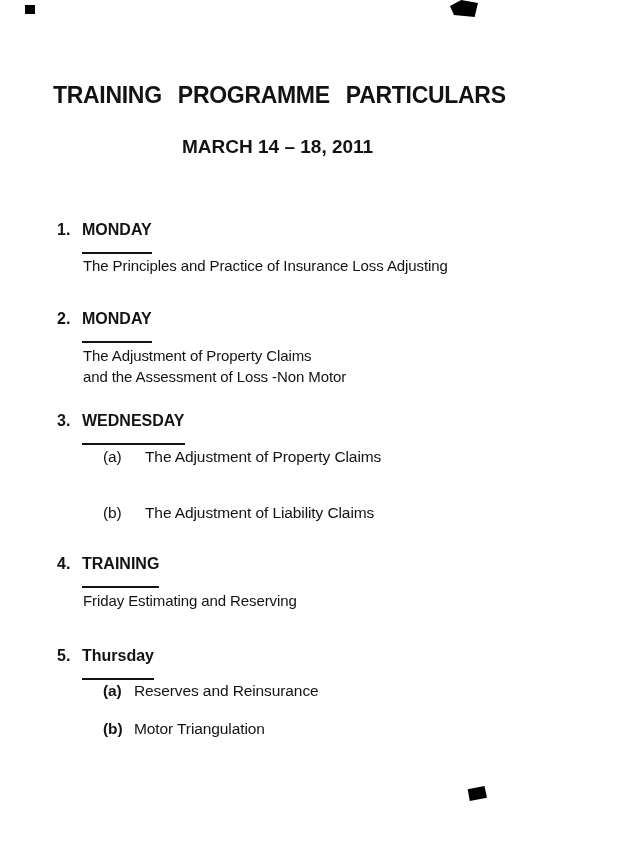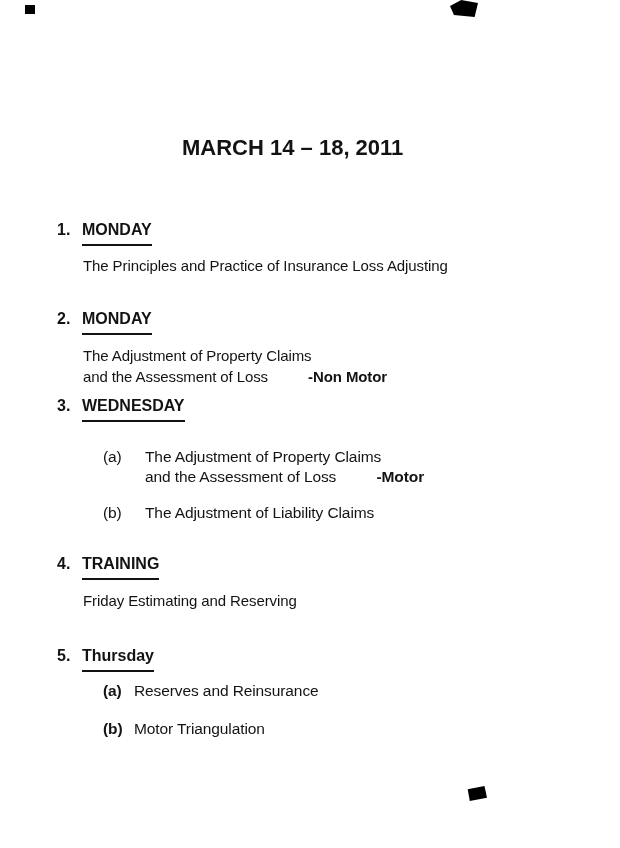--- a/index.html
+++ b/index.html
@@ -25,40 +25,40 @@
     font-weight: bold;
     letter-spacing: -0.3px;
     word-spacing: 10px;
     line-height: 1;
     white-space: nowrap;
   }
   .subtitle {
     position: absolute;
     left: 182px;
     top: 137px;
-    font-size: 22px;
+    font-size: 19px;
     font-weight: bold;
     line-height: 1;
     white-space: nowrap;
   }
   .h {
     position: absolute;
     left: 57px;
     font-size: 16px;
     font-weight: bold;
     line-height: 1;
     white-space: nowrap;
   }
   .h .num {
     display: inline-block;
     width: 25px;
   }
   .h .day {
     border-bottom: 2px solid #131313;
-    padding-bottom: 6px;
+    padding-bottom: 14px;
   }
   .b {
     position: absolute;
     left: 83px;
     font-size: 15px;
     line-height: 21px;
     letter-spacing: -0.1px;
     white-space: nowrap;
   }
   .sub {
@@ -71,22 +71,21 @@
     white-space: nowrap;
   }
   .sub .mk {
     flex: 0 0 42px;
   }
   .sub.fri .mk {
     flex: 0 0 31px;
     font-weight: bold;
   }
   .bold {
-    font-weight: bold;
-    margin-left: 36px;
+    font-weight: normal;
   }
   .mark {
     position: absolute;
     background: #000;
   }
   .mark.tl {
     left: 25px; top: 5px; width: 10px; height: 9px;
   }
   .mark.tr {
     left: 450px; top: 0px; width: 28px; height: 17px;
@@ -99,45 +98,45 @@
 </style>
 </head>
 <body>
 
 <div class="page">
 
   <div class="mark tl"></div>
   <div class="mark tr"></div>
   <div class="mark br"></div>
 
+  <h1 class="title">TRAINING PROGRAMME PARTICULARS</h1>
   <div class="subtitle">MARCH 14 – 18, 2011</div>
 
   <div class="h" style="top:222px">
     <span class="num">1.</span><span class="day">MONDAY</span>
   </div>
   <div class="b" style="top:255px">
     <div><span>The Principles and Practice of Insurance Loss Adjusting</span></div>
   </div>
 
   <div class="h" style="top:311px">
     <span class="num">2.</span><span class="day">MONDAY</span>
   </div>
   <div class="b" style="top:345px">
     <div><span>The Adjustment of Property Claims</span></div>
     <div><span>and the Assessment of Loss </span><span class="bold">-Non Motor</span></div>
   </div>
 
-  <div class="h" style="top:398px">
+  <div class="h" style="top:413px">
     <span class="num">3.</span><span class="day">WEDNESDAY</span>
   </div>
   <div class="sub" style="top:447px">
     <span class="mk">(a)</span>
     <span>
       <div><span>The Adjustment of Property Claims</span></div>
-      <div><span>and the Assessment of Loss </span><span class="bold">-Motor</span></div>
     </span>
   </div>
   <div class="sub" style="top:503px">
     <span class="mk">(b)</span>
     <span>
       <div><span>The Adjustment of Liability Claims</span></div>
     </span>
   </div>
 
   <div class="h" style="top:556px">

